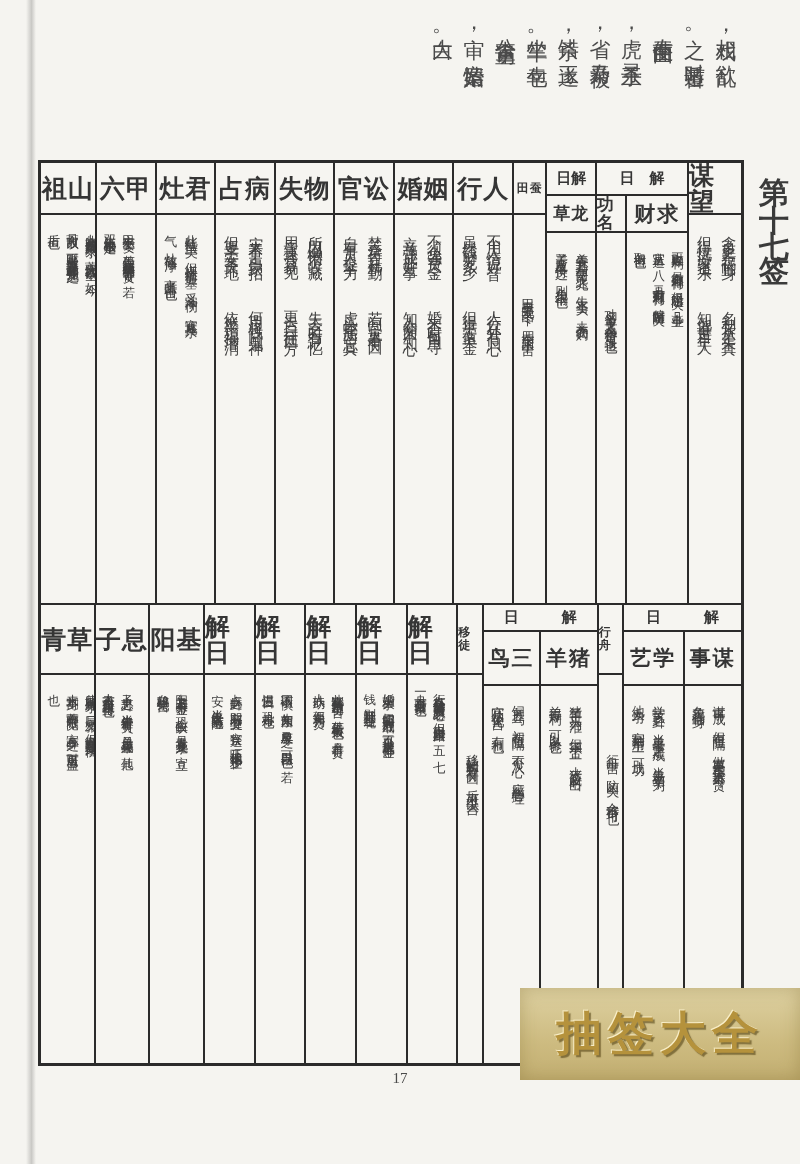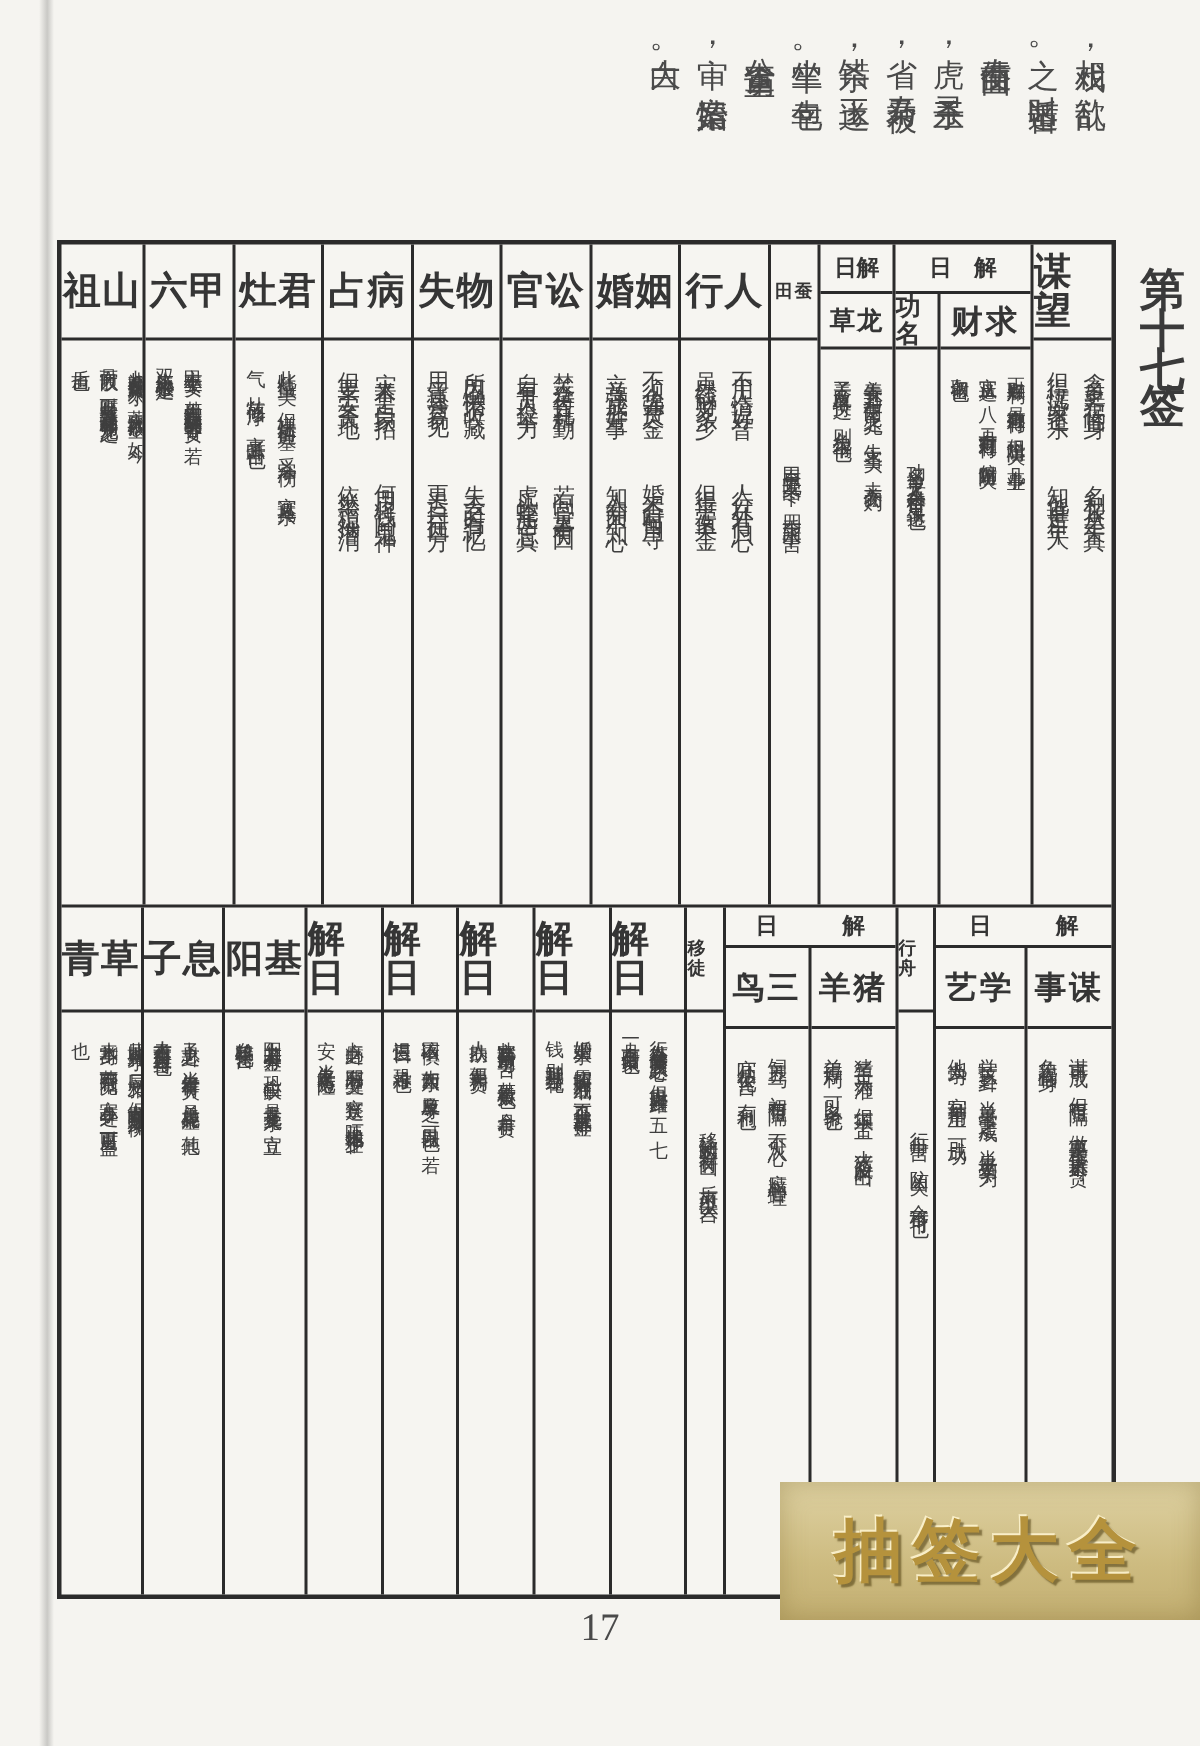--- a/index.html
+++ b/index.html
@@ -24,21 +24,21 @@
           border:3px solid #2b2b2b; background:#f6f5f1; }
   .trow { display:flex; flex-direction:row-reverse; width:100%; }
   .trow + .trow { border-top:2px solid #2b2b2b; }
   .r1 { height:440px; } .r2 { height:460px; }
 
   .c { flex:var(--w) 1 0; min-width:0; display:flex; flex-direction:column; }
   .c:not(:first-child) { border-right:2px solid #2b2b2b; }
 
   .hdr { border-bottom:2px solid #2b2b2b; display:flex; align-items:center;
          justify-content:center; font-weight:bold; color:#353535; overflow:hidden; }
-  .r1 .hdr { height:64px; } .r2 .hdr { height:70px; }
+  .r1 .hdr { height:52px; } .r2 .hdr { height:70px; }
   .vhdr { font-size:25px; line-height:1.06; letter-spacing:1px; }
   .vhdr.small { font-size:12px; }
 
   .grp { }
   .band { border-bottom:2px solid #2b2b2b; display:flex; align-items:center;
           justify-content:center; font-weight:bold; font-size:15px; color:#353535; }
   .r1 .band { height:33px; } .r2 .band { height:27px; }
   .band.wide { letter-spacing:14px; text-indent:14px; }
   .subs { flex:1; display:flex; flex-direction:row-reverse; min-height:0; }
   .sub { flex:var(--w) 1 0; min-width:0; display:flex; flex-direction:column; }
@@ -52,21 +52,21 @@
   .body { flex:1; overflow:hidden; }
   .body .vtext { height:100%; padding:9px 3px 4px 3px; color:#3f3f3f; }
   .t-lg { font-size:15px; letter-spacing:5px; line-height:1.62; }
   .t-md { font-size:13px; letter-spacing:2.5px; line-height:1.58; }
   .t-sm { font-size:12.5px; letter-spacing:1.2px; line-height:1.5; }
   .pt56 > div:first-child { padding-top:56px; } 
   .pt64 > div:first-child { padding-top:64px; }
   .pt60 > div:first-child { padding-top:60px; }
 
   .pagenum { position:absolute; top:1070px; left:0; width:800px; text-align:center;
-             font-size:26px; color:#4a4a4a; font-family:"Liberation Serif", serif; }
+             font-size:15px; color:#4a4a4a; font-family:"Liberation Serif", serif; }
 
   .watermark { position:absolute; left:520px; top:988px; width:280px; height:92px;
                background:linear-gradient(180deg,#ded1a2 0%, #cdbb80 60%, #c3af72 100%);
                display:flex; align-items:center; justify-content:center;
                box-shadow:inset 0 0 18px rgba(120,100,40,.35); }
   .watermark span { font-size:46px; font-weight:bold; letter-spacing:6px; color:#b5923c;
                     text-shadow:2px 2px 1px rgba(70,52,8,.55), -1px -1px 0 rgba(255,246,210,.85); }
 </style>
 </head>
 <body>

